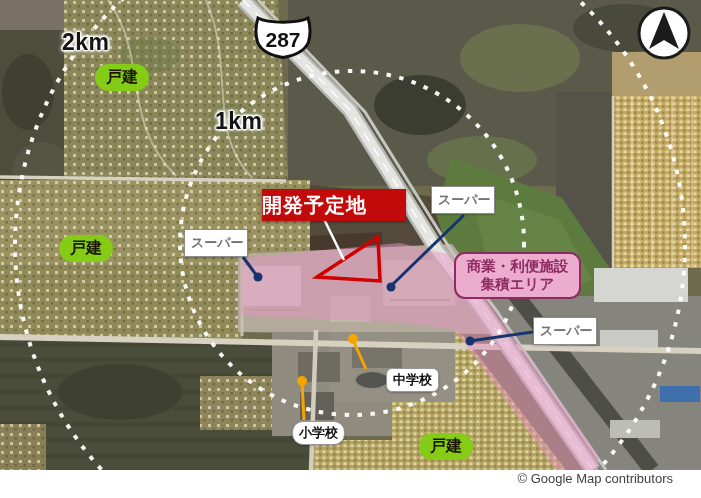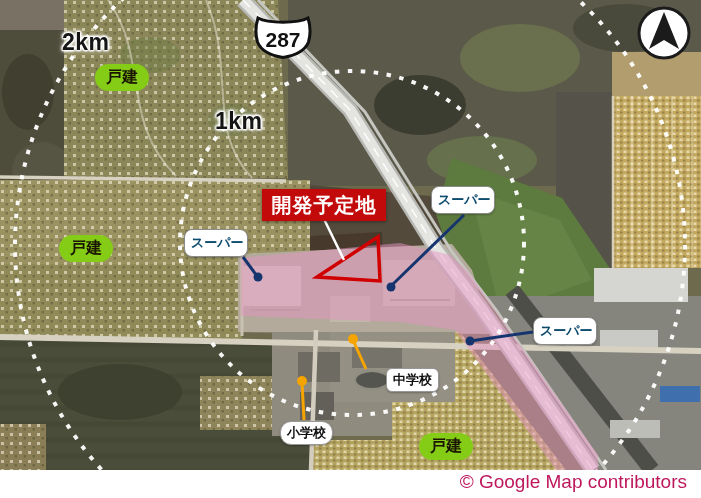--- a/index.html
+++ b/index.html
@@ -10,48 +10,48 @@
 
   
   .ovl{position:absolute;z-index:3;white-space:nowrap;}
 
   .km-label{font-size:23px;font-weight:bold;color:#151515;letter-spacing:0.5px;
     text-shadow:0 0 3px #fff,0 0 3px #fff,0 0 4px #fff,1px 1px 2px #fff,-1px -1px 2px #fff,
                 1px -1px 2px #fff,-1px 1px 2px #fff,0 0 6px rgba(255,255,255,.9);}
   .lbl-2km{left:34px;top:29px;margin-left:28px;}
   .lbl-1km{left:215px;top:108px;}
 
-  .dev-box{left:262px;top:189px;width:124px;height:32px;line-height:32px;text-align:center;
+  .dev-box{left:262px;top:189px;width:144px;height:32px;line-height:32px;text-align:left;
     background:#c30a0a;color:#fff;font-size:20px;font-weight:bold;letter-spacing:1px;
     box-shadow:0 1px 3px rgba(0,0,0,.4);}
 
   .pink-box{left:454px;top:252px;width:127px;padding:4px 0;text-align:center;
     background:#ecacce;border:2.5px solid #8d2b63;border-radius:11px;box-sizing:border-box;
     color:#8d2b63;font-size:14.5px;font-weight:bold;line-height:1.22;}
 
-  .note{background:#fff;border:1.5px solid #8a8a8a;border-radius:8px;
-    color:#0c4a6e;font-size:13px;font-weight:bold;padding:4px 6px;text-align:center;
+  .note{background:#fff;border:1.5px solid #8a8a8a;border-radius:0;
+    color:#737373;font-size:13px;font-weight:bold;padding:4px 6px;text-align:center;
     box-shadow:0 1px 2px rgba(0,0,0,.25);}
   .super-1{left:184px;top:229px;width:50px;}
   .super-2{left:431px;top:186px;width:50px;}
   .super-3{left:533px;top:317px;width:50px;}
 
   .badge{background:#84cc16;border-radius:14px;color:#1a1400;
     font-size:16px;font-weight:bold;padding:3px 11px;}
   .badge-1{left:95px;top:64px;}
   .badge-2{left:59px;top:235px;}
   .badge-3{left:419px;top:433px;}
 
   .school{background:#fff;border:1.5px solid #979797;border-radius:6px;color:#111;
     font-size:13px;font-weight:bold;padding:2px 6px;box-shadow:0 1px 2px rgba(0,0,0,.25);}
   .school-jh{left:344px;top:368px;margin-left:42px;}
-  .school-el{left:280px;top:421px;border-radius:11px;}
-
-  .credit{position:absolute;right:14px;top:471px;z-index:2;
-    font-size:19px;color:#be185d;}
+  .school-el{left:292px;top:421px;border-radius:11px;}
+
+  .credit{position:absolute;right:28px;top:471px;z-index:2;
+    font-size:13px;color:#404040;}
 </style>
 </head>
 <body>
 
 <div class="stage">
   <div class="map">
 
     <svg width="701" height="470" viewBox="0 0 701 470">
       <defs>
         <pattern id="pHouse" width="9" height="9" patternUnits="userSpaceOnUse">
@@ -190,20 +190,24 @@
           <text x="283" y="47" text-anchor="middle" font-size="21" font-weight="bold" font-family="Liberation Sans, sans-serif" fill="#111111">287</text>
         </g>
       </g>
     </svg>
 
     <div class="ovl km-label lbl-2km">2km</div>
     <div class="ovl km-label lbl-1km">1km</div>
 
     <div class="ovl dev-box">開発予定地</div>
 
+    <div class="ovl pink-box">
+      <div>商業・利便施設</div>
+      <div>集積エリア</div>
+    </div>
 
     <div class="ovl note super-1">スーパー</div>
     <div class="ovl note super-2">スーパー</div>
     <div class="ovl note super-3">スーパー</div>
 
     <div class="ovl badge badge-1">戸建</div>
     <div class="ovl badge badge-2">戸建</div>
     <div class="ovl badge badge-3">戸建</div>
 
     <div class="ovl school school-jh">中学校</div>

